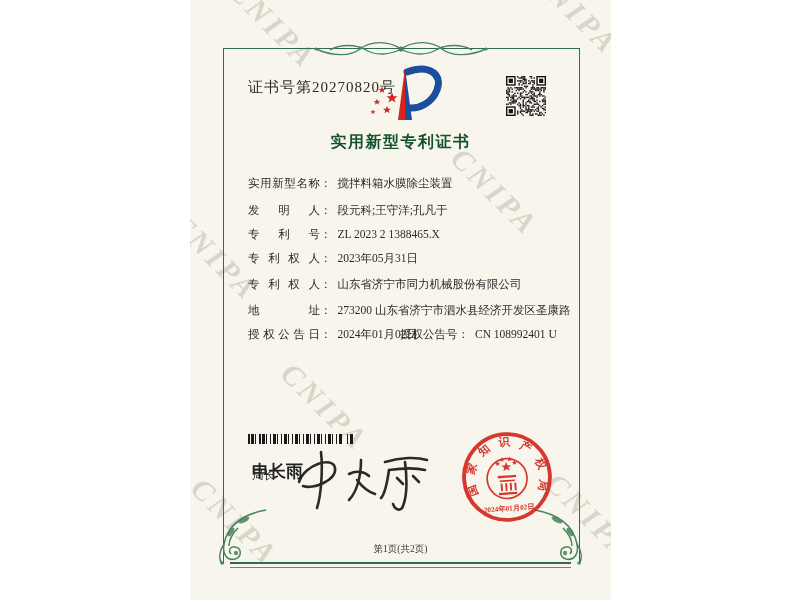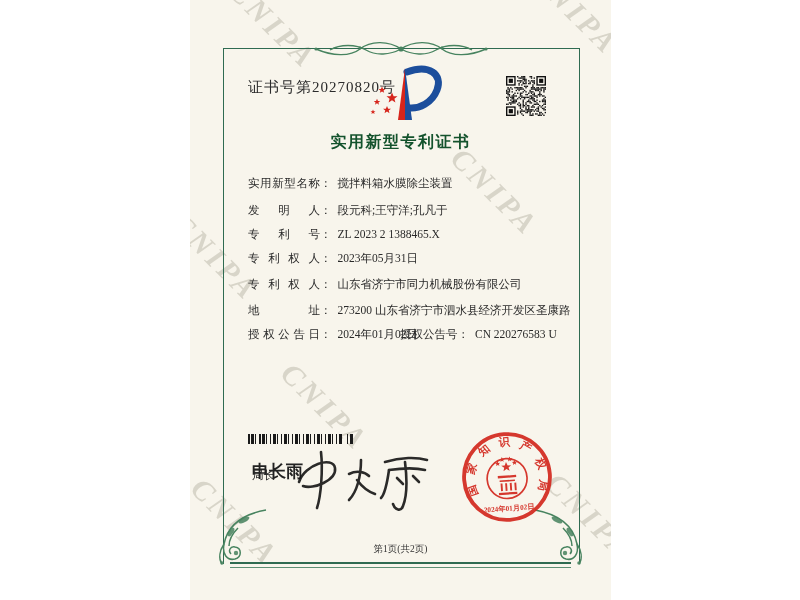--- a/index.html
+++ b/index.html
@@ -442,21 +442,21 @@
       </div>
       <div class="frow" style="top:108px">
         <span class="flabel">专利权人</span><span>：</span><span class="fval">山东省济宁市同力机械股份有限公司</span>
       </div>
       <div class="frow" style="top:134px">
         <span class="flabel">地址</span><span>：</span><span class="fval">273200 山东省济宁市泗水县经济开发区圣康路</span>
       </div>
       <div class="frow" style="top:158px;width:316px">
         <span class="flabel">授权公告日</span><span>：</span><span class="fval">2024年01月02日</span>
         <span class="grp2">
-          <span>授权公告号</span><span>：</span><span class="fval">CN 220276583 U</span>
+          <span>授权公告号</span><span>：</span><span class="fval">CN 108992401 U</span>
         </span>
       </div>
     </div>
 
     <div class="paras">
     </div>
 
     <div class="barcode"></div>
     <div class="director-label">局长</div>
     <div class="director-name">申长雨</div>

